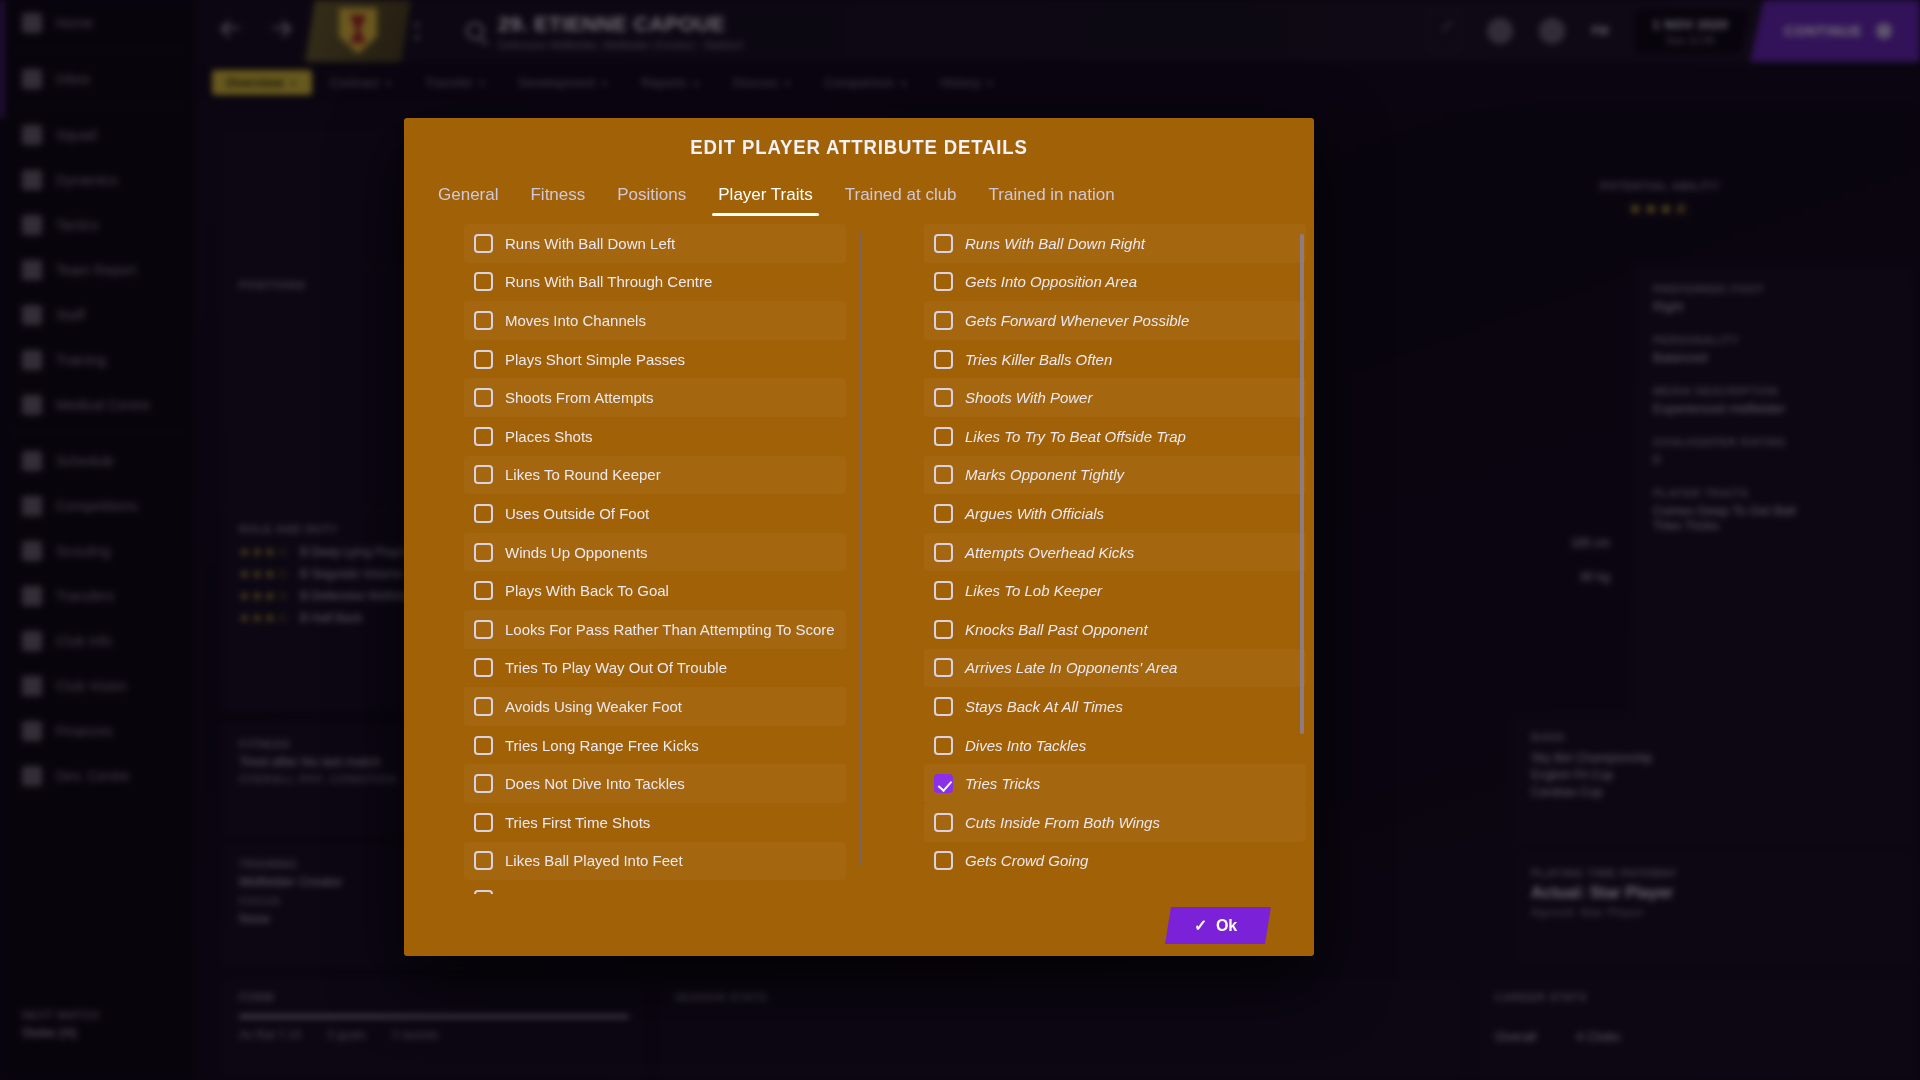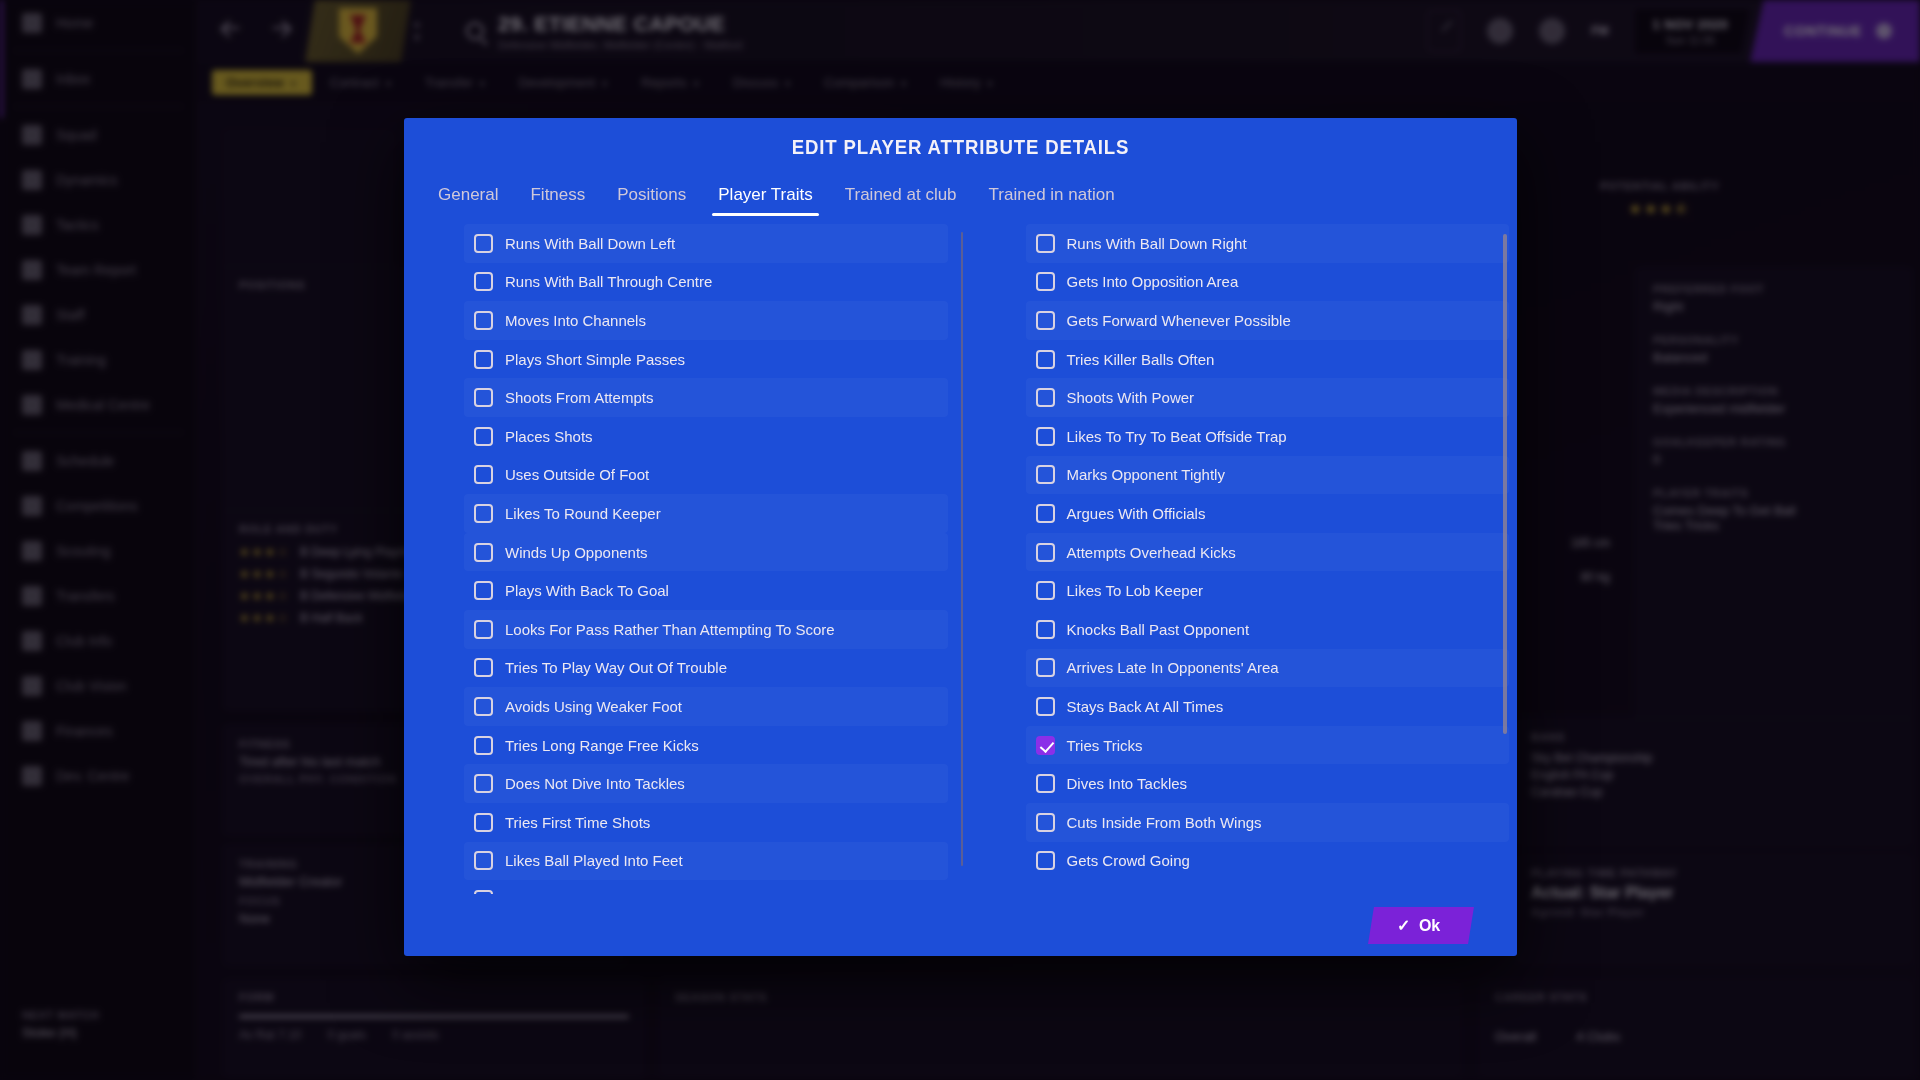--- a/index.html
+++ b/index.html
@@ -113,22 +113,22 @@
   .bg-val { color:#cfc7d8; font-size:13px; margin-top:4px; }
   .bg-head { color:#8d8397; font-size:11px; font-weight:bold; letter-spacing:.7px; }
 
   .star { color:#e8c12a; font-size:15px; letter-spacing:2px; }
 
   
   .scrim { position:absolute; inset:0; background:rgba(8,4,14,.45); }
 
   .modal {
     position: absolute;
-    left: 404px; top: 118px; width: 1113px; height: 838px;
-    background: #1d4ed8;
+    left: 404px; top: 118px; width: 910px; height: 838px;
+    background: #a16207;
     border-radius: 3px;
     box-shadow: 0 24px 70px rgba(0,0,0,.75);
     display: flex; flex-direction: column;
     overflow: hidden;
   }
   .modal-title {
     text-align: center; color: #f4f1f8; font-size: 20px; font-weight: bold;
     letter-spacing: .9px; padding: 18px 0 14px 0;
     font-family: "Liberation Sans Narrow", "Liberation Sans", sans-serif;
     transform: scaleX(.93);
@@ -145,21 +145,21 @@
     content:""; position:absolute; left:10px; right:10px; bottom:0; height:3px;
     background:#ffffff; border-radius:2px;
   }
 
   .list-area {
     flex: 1; display: flex; position: relative; margin: 8px 0 0 0; overflow: hidden;
   }
   .col {
     flex: 1; position: relative; padding-left: 20px; padding-right: 8px; margin-left: 40px;
   }
-  .col.right { padding-left: 30px; }
+  .col.right { padding-left: 30px; font-style: italic; }
   .col-divider {
     position: absolute; left: 50%; top: 8px; bottom: 28px; width: 2px;
     background: #6f6480; border-radius: 1px; opacity:.75;
   }
 
   .trow {
     height: 38.6px; display: flex; align-items: center; gap: 12px;
     padding-left: 10px; border-radius: 4px;
   }
   .trow.alt { background: rgba(255,255,255,.035); }
@@ -470,27 +470,27 @@
           <span class="tlabel">Plays Short Simple Passes</span>
         </div>
         <div class="trow alt">
           <span class="cb"></span>
           <span class="tlabel">Shoots From Attempts</span>
         </div>
         <div class="trow">
           <span class="cb"></span>
           <span class="tlabel">Places Shots</span>
         </div>
+        <div class="trow alt">
+          <span class="cb"></span>
+          <span class="tlabel">Likes To Round Keeper</span>
+        </div>
         <div class="trow">
           <span class="cb"></span>
           <span class="tlabel">Uses Outside Of Foot</span>
-        </div>
-        <div class="trow alt">
-          <span class="cb"></span>
-          <span class="tlabel">Likes To Round Keeper</span>
         </div>
         <div class="trow alt">
           <span class="cb"></span>
           <span class="tlabel">Winds Up Opponents</span>
         </div>
         <div class="trow">
           <span class="cb"></span>
           <span class="tlabel">Plays With Back To Goal</span>
         </div>
         <div class="trow alt">
@@ -573,27 +573,27 @@
           <span class="tlabel">Knocks Ball Past Opponent</span>
         </div>
         <div class="trow alt">
           <span class="cb"></span>
           <span class="tlabel">Arrives Late In Opponents' Area</span>
         </div>
         <div class="trow">
           <span class="cb"></span>
           <span class="tlabel">Stays Back At All Times</span>
         </div>
+        <div class="trow">
+          <span class="cb"></span>
+          <span class="tlabel">Dives Into Tackles</span>
+        </div>
         <div class="trow alt">
           <span class="cb checked"></span>
           <span class="tlabel">Tries Tricks</span>
-        </div>
-        <div class="trow">
-          <span class="cb"></span>
-          <span class="tlabel">Dives Into Tackles</span>
         </div>
         <div class="trow alt">
           <span class="cb"></span>
           <span class="tlabel">Cuts Inside From Both Wings</span>
         </div>
         <div class="trow">
           <span class="cb"></span>
           <span class="tlabel">Gets Crowd Going</span>
         </div>
       </div>

